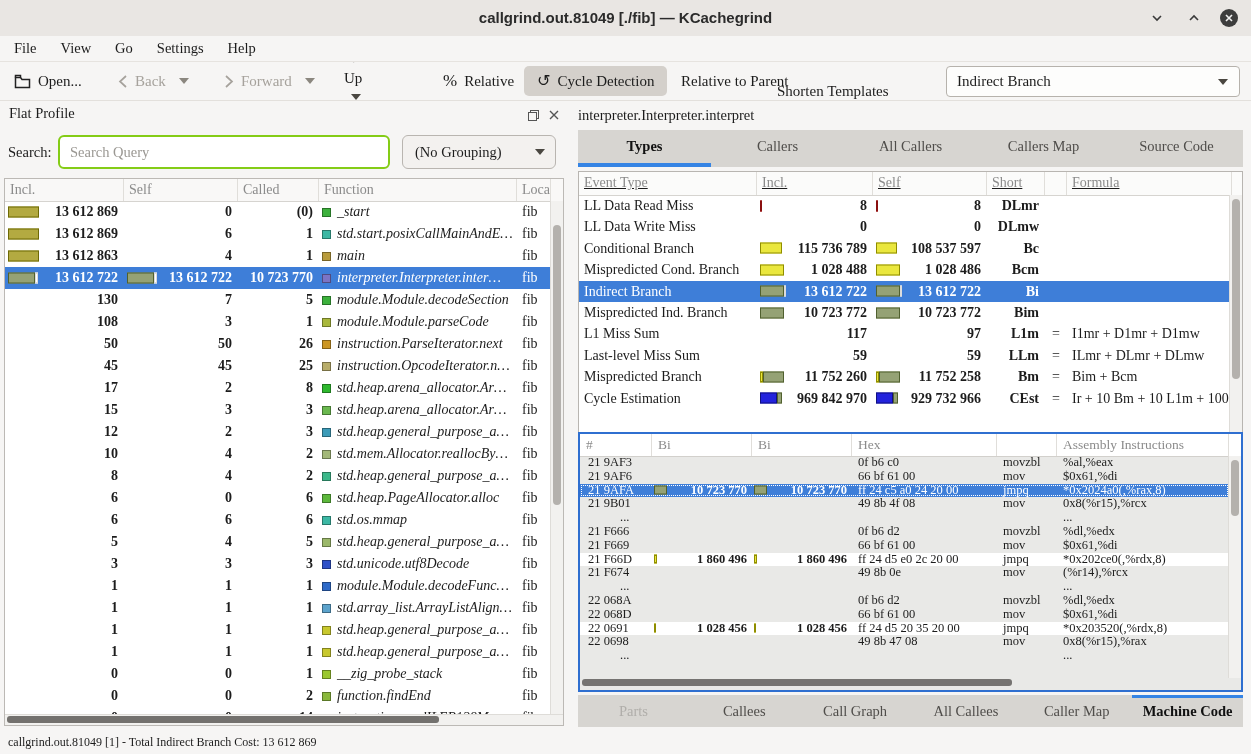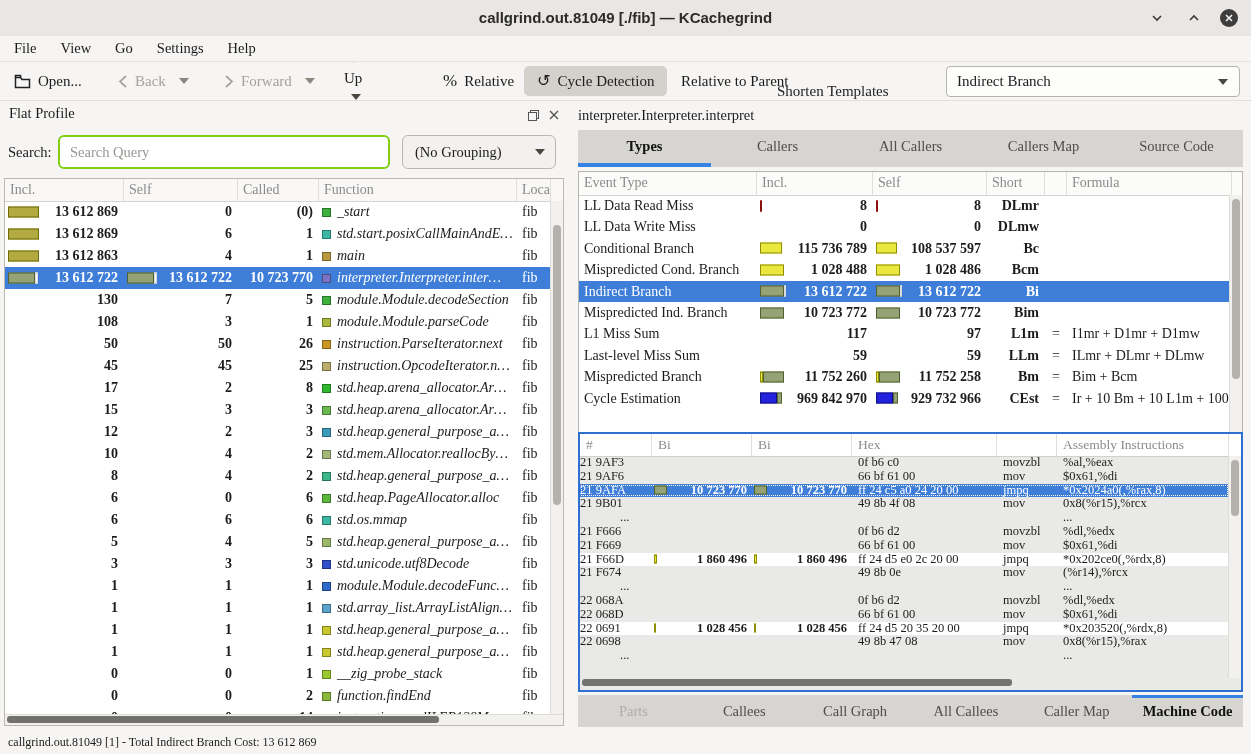--- a/index.html
+++ b/index.html
@@ -70,21 +70,21 @@
   .tabbar1{top:30px;height:37px;}
   .tabbar2{top:595px;height:32px;}
   .tab{flex:1;position:relative;text-align:center;font-size:14.5px;color:#4f4d4a;cursor:default;}
   .tabbar1 .tab{line-height:33px;}
   .tabbar2 .tab{line-height:32px;}
   .tab.active{color:#111;font-weight:bold;}
   .tabbar1 .tab.active::after{content:"";position:absolute;left:0;right:0;bottom:0;height:4px;background:#3584e4;}
   .tabbar2 .tab.active::before{content:"";position:absolute;left:0;right:0;top:0;height:3px;background:#3584e4;}
   .tab.disabled{color:#b0aeaa;}
   .ttable{position:absolute;left:6px;top:71px;width:665px;height:286px;border:1px solid #b8b5b1;
-    background:#fff;box-sizing:border-box;overflow:hidden;}
+    background:#fff;box-sizing:border-box;overflow:hidden;text-decoration:underline;}
   .thead,.trow{display:grid;grid-template-columns:178px 116px 114px 58px 22px 165px;}
   .thead{height:23px;border-bottom:1px solid #d6d4d0;color:#8b8b8b;font-size:14px;background:#fbfbfa;}
   .thead .hc{line-height:22px;padding-left:5px;border-right:1px solid #e0deda;overflow:hidden;white-space:nowrap;}
   .trows{position:absolute;left:0;top:23px;width:653px;height:214px;overflow:hidden;}
   .trow{height:21.4px;font-size:14px;}
   .trow .lc{line-height:21.4px;padding-left:5px;white-space:nowrap;overflow:hidden;}
   .trow .num{line-height:21.4px;}
   .trow.sel{background:#3e7ed8;color:#fff;}
   .trow .shortc{text-align:right;padding-right:6px;line-height:21.4px;font-weight:bold;}
   .trow .eqc{text-align:center;line-height:21.4px;}
@@ -93,21 +93,21 @@
   .thbar .hthumb{top:3px;height:8px;background:#8f8d8a;}
   .mpanel{position:absolute;left:6px;top:332px;width:665px;height:260px;border:2px solid #2f6fd0;
     background:#e9e9e7;box-sizing:border-box;overflow:hidden;}
   .mhead,.mrow{display:grid;grid-template-columns:72px 100px 100px 145px 60px 172px;}
   .mhead{height:22px;background:#fff;border-bottom:1px solid #d2d0cc;color:#8b8b8b;font-size:13.5px;}
   .mhead .hc{line-height:21px;padding-left:6px;border-right:1px solid #e0deda;overflow:hidden;white-space:nowrap;}
   .mrows{position:absolute;left:0;top:22px;width:649px;}
   .mrow{height:13.8px;font-size:12.5px;line-height:13.8px;white-space:nowrap;}
   .mrow.white{background:#fff;}
   .mrow.sel{background:#3e7ed8;color:#fff;outline:1px dotted #fff;outline-offset:-2px;}
-  .mrow .addr{overflow:hidden;}
+  .mrow .addr{padding-left:8px;overflow:hidden;}
   .mrow .addr.dots{padding-left:40px;}
   .mrow .bic{position:relative;overflow:hidden;}
   .mrow .bic .num{line-height:13.8px;right:5px;font-weight:bold;}
   .mrow .bic .bar{left:2px;}
   .mrow .bic .seg{height:9px;}
   .mrow .hexc,.mrow .mnc,.mrow .asmc{padding-left:6px;overflow:hidden;}
   .mvscroll{position:absolute;right:0;top:22px;bottom:12px;width:12px;background:#f2f1ef;border-left:1px solid #dedcd8;}
   .mhthumb{position:absolute;left:2px;bottom:4px;width:430px;height:7px;background:#757371;border-radius:3px;}
   
   .statusbar{position:absolute;left:0;top:731px;width:100%;height:23px;background:#f6f5f4;}

